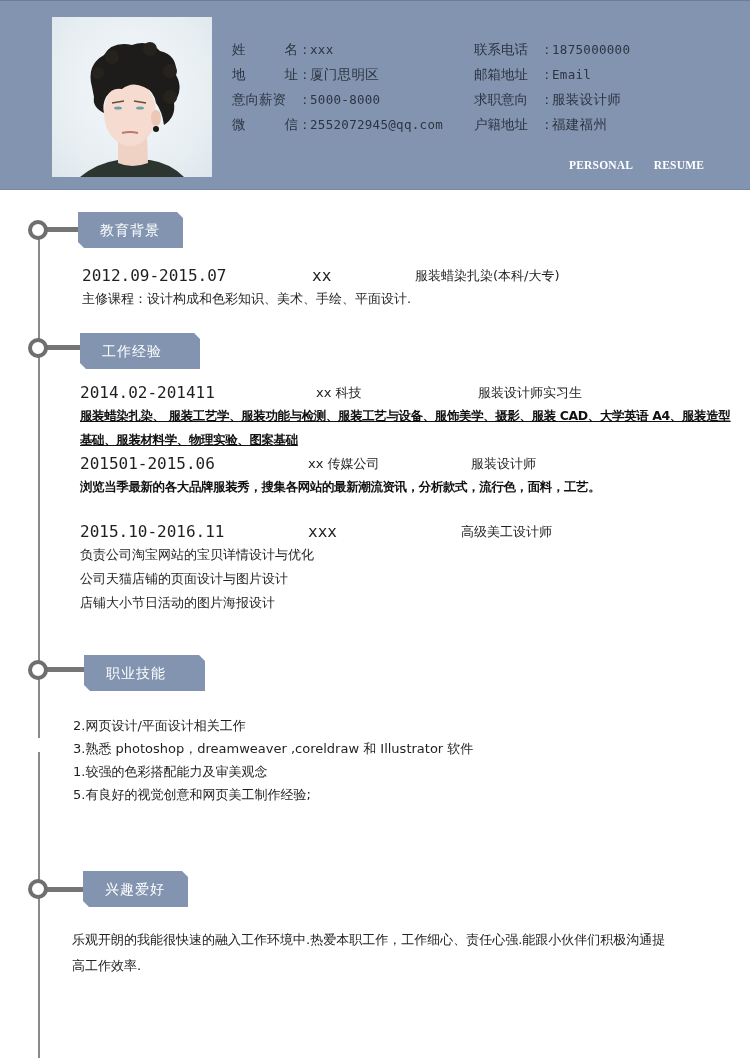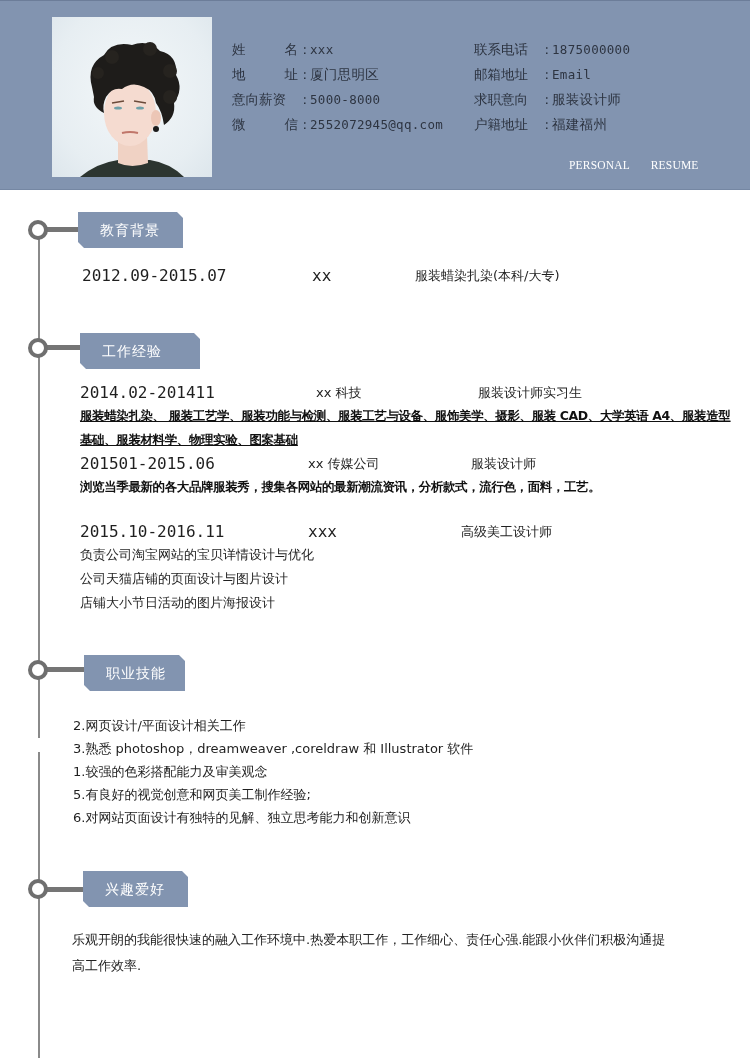--- a/index.html
+++ b/index.html
@@ -14,21 +14,21 @@
     .info { position: absolute; font-size: 13.5px; color: #2d3441; line-height: 25px; font-family: "DejaVu Sans", sans-serif; }
     .info-left { left: 232px; top: 36px; }
     .info-right { left: 474px; top: 36px; }
     .info-row { display: flex; white-space: nowrap; height: 25px; }
     .info-label { display: inline-block; width: 78px; letter-spacing: 0; }
     .info-label.spread { display: inline-flex; justify-content: space-between; width: 66px; }
     .info-label.spread + .colon { width: 12px; }
     .colon { display: inline-block; width: 12px; }
     .info-value { font-family: "DejaVu Sans Mono", monospace; font-size: 12.5px; letter-spacing: 0.3px; }
     .info-value.cjk { font-family: "DejaVu Sans", sans-serif; font-size: 13.5px; }
-    .tagline { position: absolute; left: 569px; top: 158px; color: #ffffff; font-family: "Liberation Serif", "DejaVu Serif", serif; font-weight: normal; font-size: 11.5px; letter-spacing: 0.2px; word-spacing: 18px; }
+    .tagline { position: absolute; left: 569px; top: 158px; color: #ffffff; font-family: "Liberation Serif", "DejaVu Serif", serif; font-weight: bold; font-size: 11.5px; letter-spacing: 0.2px; word-spacing: 18px; }
 
     
     .vline { position: absolute; left: 38px; width: 2px; background: #8a8a8a; }
     .node { position: absolute; left: 28px; width: 20px; height: 20px; border-radius: 50%; border: 4px solid #6f6f6f; background: #ffffff; }
     .connector { position: absolute; left: 46px; height: 5px; background: #757575; }
     .tag { position: absolute; height: 36px; background: #8294b0; color: #ffffff; font-size: 14px; line-height: 36px; padding-left: 22px; letter-spacing: 1px;
       clip-path: polygon(0 0, calc(100% - 6px) 0, 100% 6px, 100% 100%, 6px 100%, 0 calc(100% - 6px)); }
 
     
     .sec { position: absolute; font-size: 13px; color: #1f1f1f; }
@@ -137,20 +137,21 @@
 <div class="connector" style="top:227px; width:36px;"></div>
 <div class="node" style="top:220px;"></div>
 <div class="tag" style="left:78px; top:212px; width:105px;">教育背景</div>
 
 <div class="sec" style="left:82px; top:264px; width:640px;">
   <div class="row">
     <span class="abs mono" style="left:0;">2012.09-2015.07</span>
     <span class="abs mono" style="left:230px;">xx</span>
     <span class="abs text" style="left:333px;">服装蜡染扎染(本科/大专)</span>
   </div>
+  <div class="row text">主修课程：设计构成和色彩知识、美术、手绘、平面设计.</div>
 </div>
 
 <div class="connector" style="top:345px; width:36px;"></div>
 <div class="node" style="top:338px;"></div>
 <div class="tag" style="left:80px; top:333px; width:120px;">工作经验</div>
 
 <div class="sec" style="left:80px; top:381px; width:662px;">
   <div class="row">
     <span class="abs mono" style="left:0;">2014.02-201411</span>
     <span class="abs text" style="left:236px;">xx 科技</span>
@@ -172,28 +173,27 @@
     <span class="abs mono" style="left:228px;">xxx</span>
     <span class="abs text" style="left:381px;">高级美工设计师</span>
   </div>
   <div class="row text" style="height:24px;line-height:24px;">负责公司淘宝网站的宝贝详情设计与优化</div>
   <div class="row text" style="height:24px;line-height:24px;">公司天猫店铺的页面设计与图片设计</div>
   <div class="row text" style="height:24px;line-height:24px;">店铺大小节日活动的图片海报设计</div>
 </div>
 
 <div class="connector" style="top:667px; width:40px;"></div>
 <div class="node" style="top:660px;"></div>
-<div class="tag" style="left:84px; top:655px; width:101px;">职业技能</div>
+<div class="tag" style="left:84px; top:655px; width:121px;">职业技能</div>
 
 <div class="sec" style="left:73px; top:714px; width:640px;">
   <div class="row text">2.网页设计/平面设计相关工作</div>
   <div class="row text">3.熟悉 photoshop，dreamweaver ,coreldraw 和 Illustrator 软件</div>
   <div class="row text">1.较强的色彩搭配能力及审美观念</div>
   <div class="row text">5.有良好的视觉创意和网页美工制作经验;</div>
-  <div class="row text">6.对网站页面设计有独特的见解、独立思考能力和创新意识</div>
 </div>
 
 <div class="connector" style="top:887px; width:40px;"></div>
 <div class="node" style="top:879px;"></div>
 <div class="tag" style="left:83px; top:871px; width:105px;">兴趣爱好</div>
 
 <div class="sec" style="left:72px; top:927px; width:600px;">
   <div class="row para" style="height:auto; white-space:normal; line-height:26px; font-size:13px; color:#222;">乐观开朗的我能很快速的融入工作环境中.热爱本职工作，工作细心、责任心强.能跟小伙伴们积极沟通提高工作效率.</div>
 </div>
 

